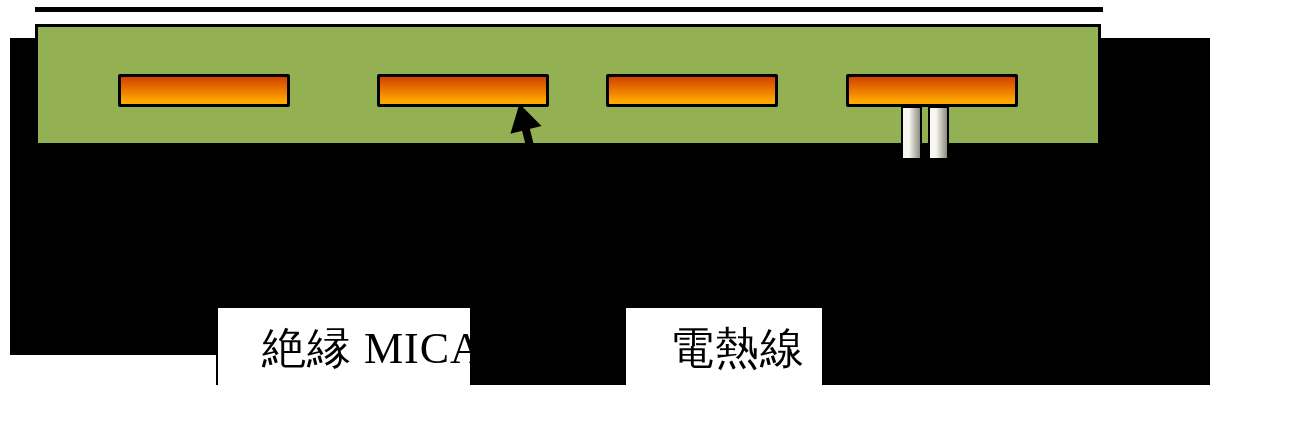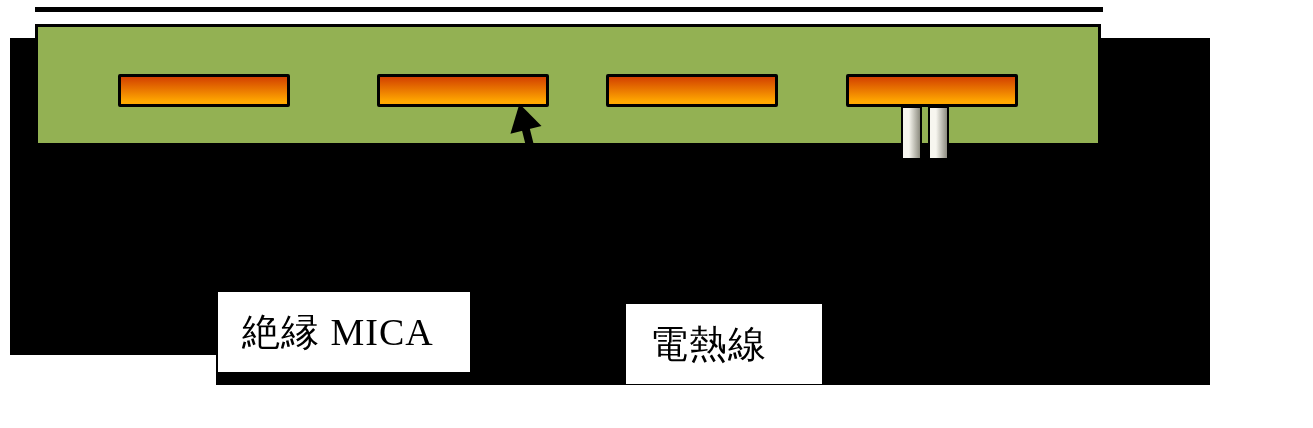--- a/index.html
+++ b/index.html
@@ -82,35 +82,35 @@
     background: linear-gradient(to right,
       var(--color-pin-light, #f7f6ef) 35%,
       var(--color-pin-dark, #8d8c80) 100%);
     z-index: 3;
   }
   .pin-left  { left: 901px; }
   .pin-right { left: 928px; }
 
   
   .label-box {
-    top: 292px;
+    top: 308px;
     height: 80px;
     background: var(--color-label-bg, #fff);
     z-index: 4;
     display: flex;
     align-items: center;
-    padding-left: 24px;
+    padding-left: 44px;
     box-sizing: border-box;
     color: var(--color-label-text, #000);
-    font-size: 38px;
+    font-size: 44px;
     letter-spacing: 1px;
     white-space: nowrap;
   }
   .label-mica      { left: 218px;  width: 252px; }
-  .label-heater    { left: 626px;  width: 196px; margin-top: 12px; }
+  .label-heater    { left: 626px;  width: 196px; }
   .label-electrode { left: 1046px; width: 237px; }
 </style>
 </head>
 <body>
 
 <div class="stage">
 
   <div class="abs top-line"></div>
 
   <div class="abs body-upper"></div>

